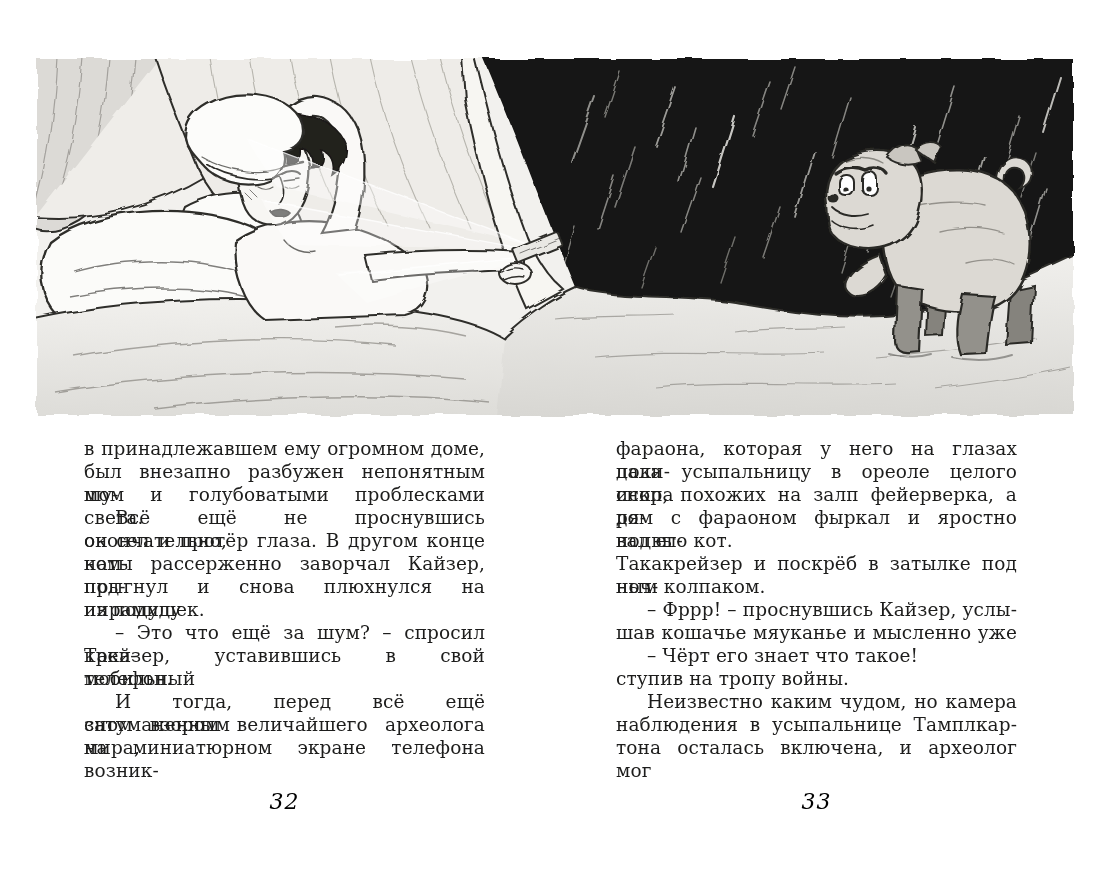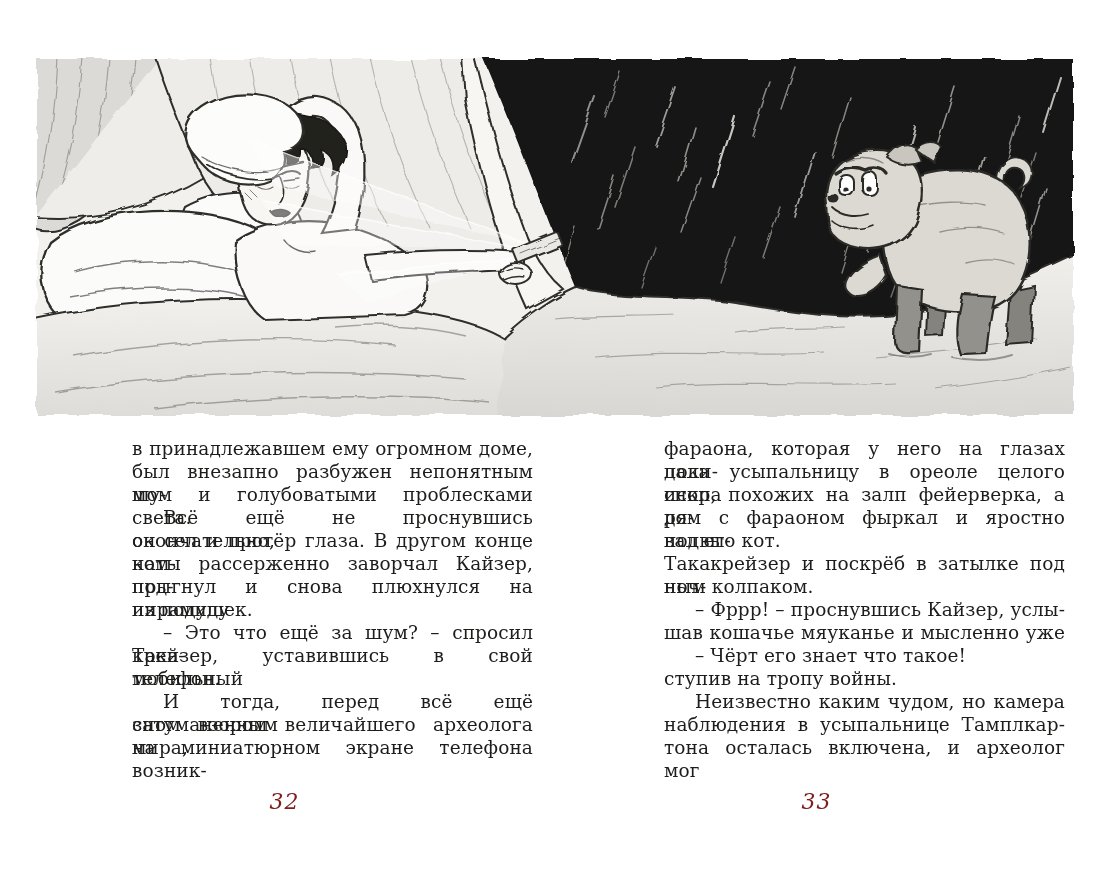--- a/index.html
+++ b/index.html
@@ -9,33 +9,32 @@
     font-family:"DejaVu Serif","Liberation Serif",serif;color:#1d1d1c;
     overflow:hidden;
   }
   .spread{position:absolute;inset:0;}
   .illustration{position:absolute;left:35px;top:57px;width:1040px;height:360px;margin:0;}
   .illustration svg{display:block;width:100%;height:100%;}
   .col{
     position:absolute;top:437px;width:401px;
     font-size:18.5px;line-height:23px;font-weight:500;
     letter-spacing:.1px;
-    margin-left:48px;
   }
   .col-left{left:84px;}
   .col-right{left:616px;}
   .line{
     text-align:justify;text-align-last:justify;
     height:23px;
   }
   .line.last{text-align-last:left;}
   .line.indent{text-indent:31px;}
   .pagenum{
     position:absolute;top:789px;width:401px;text-align:center;
-    font-style:italic;font-size:22px;font-weight:500;color:#7f1d1d;
+    font-style:italic;font-size:22px;font-weight:500;color:#000000;
     letter-spacing:1px;
   }
   .pagenum-left{left:84px;}
   .pagenum-right{left:616px;}
 </style>
 </head>
 <body>
 
 <div class="spread">
 

